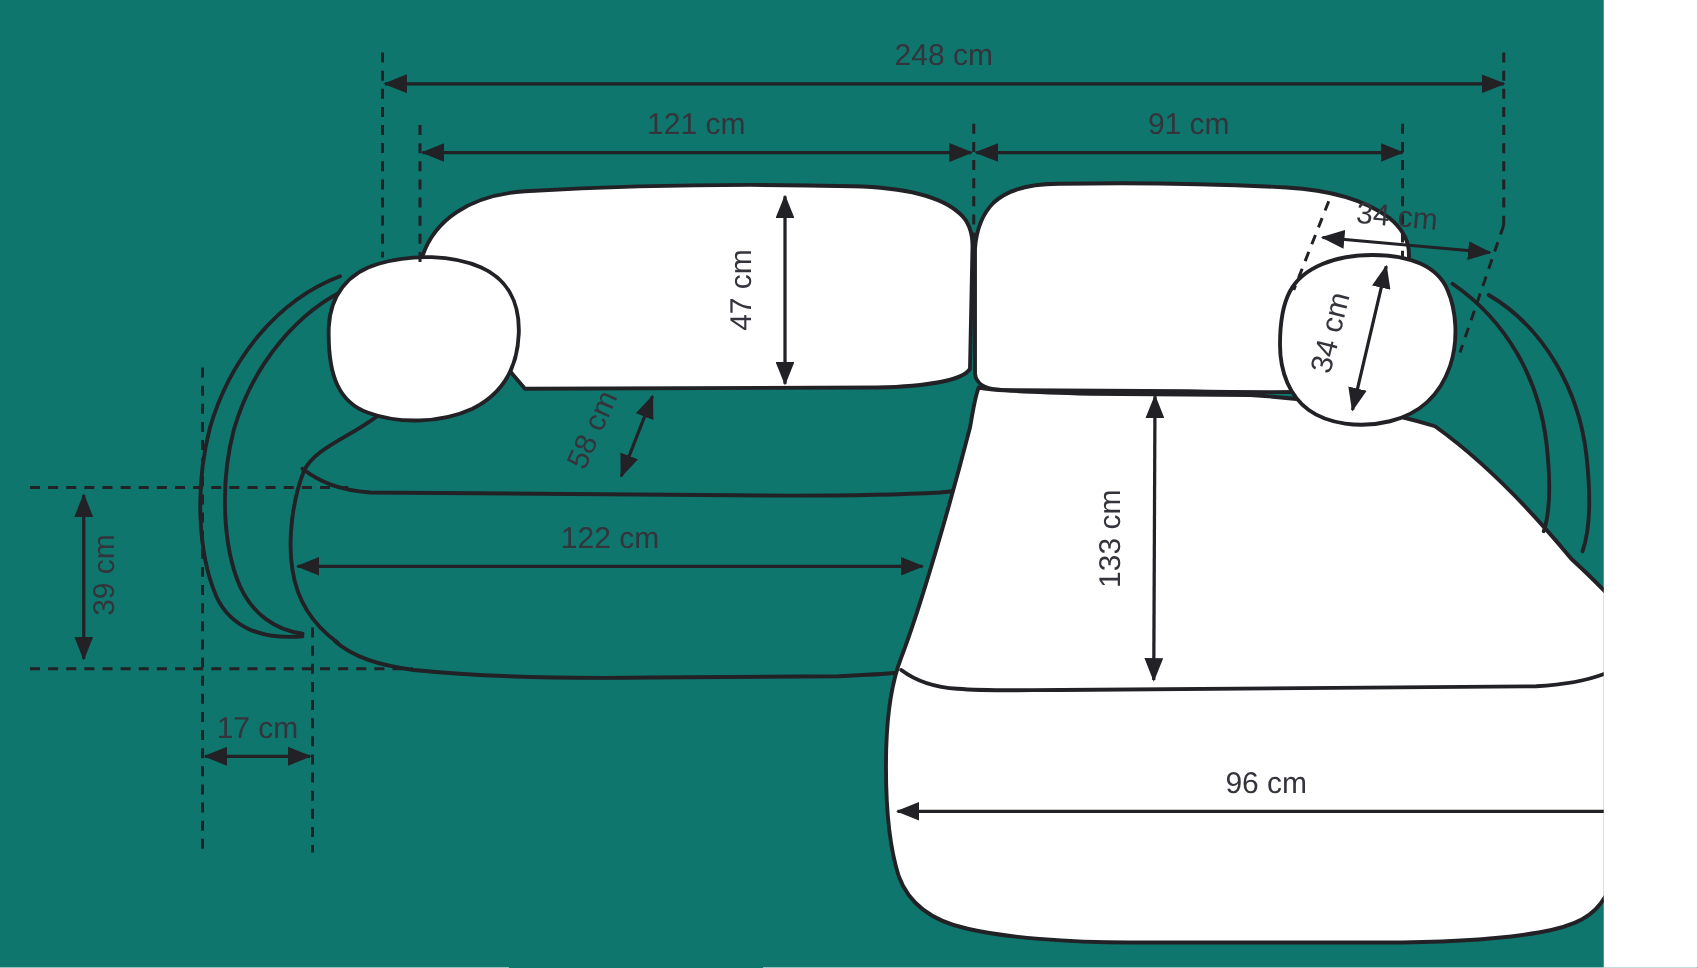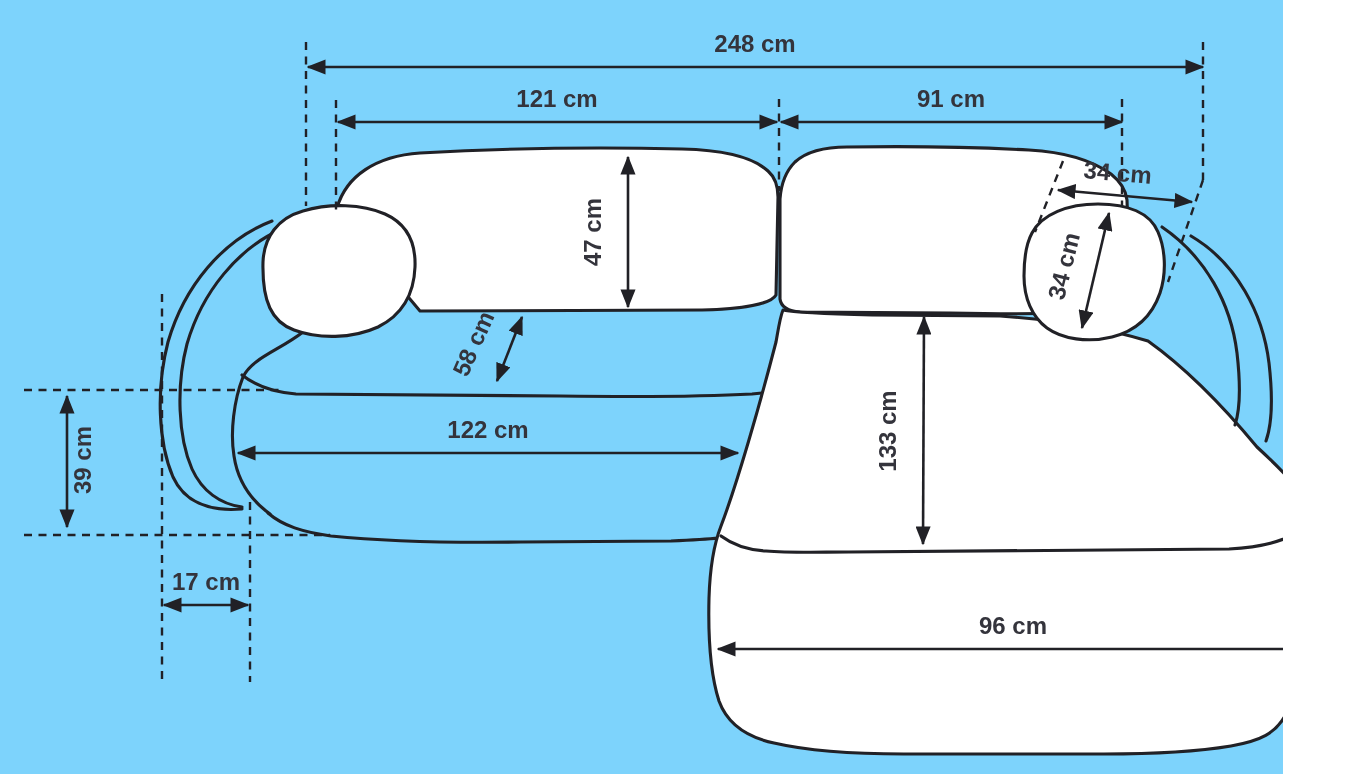--- a/index.html
+++ b/index.html
@@ -4,24 +4,23 @@
 <style>
   html, body {
     margin: 0;
     padding: 0;
     background: #ffffff;
   }
   .stage {
     position: relative;
     width: 1283px;
     height: 774px;
-    background: #7dd3fc;
+    background: #0f766e;
     overflow: hidden;
     font-family: "Liberation Sans", "DejaVu Sans", sans-serif;
-    font-weight: bold;
   }
   svg { display: block; }
   .outline {
     fill: none;
     stroke: #212126;
     stroke-width: 3.1;
     stroke-linecap: round;
     stroke-linejoin: round;
   }
   .filled {

